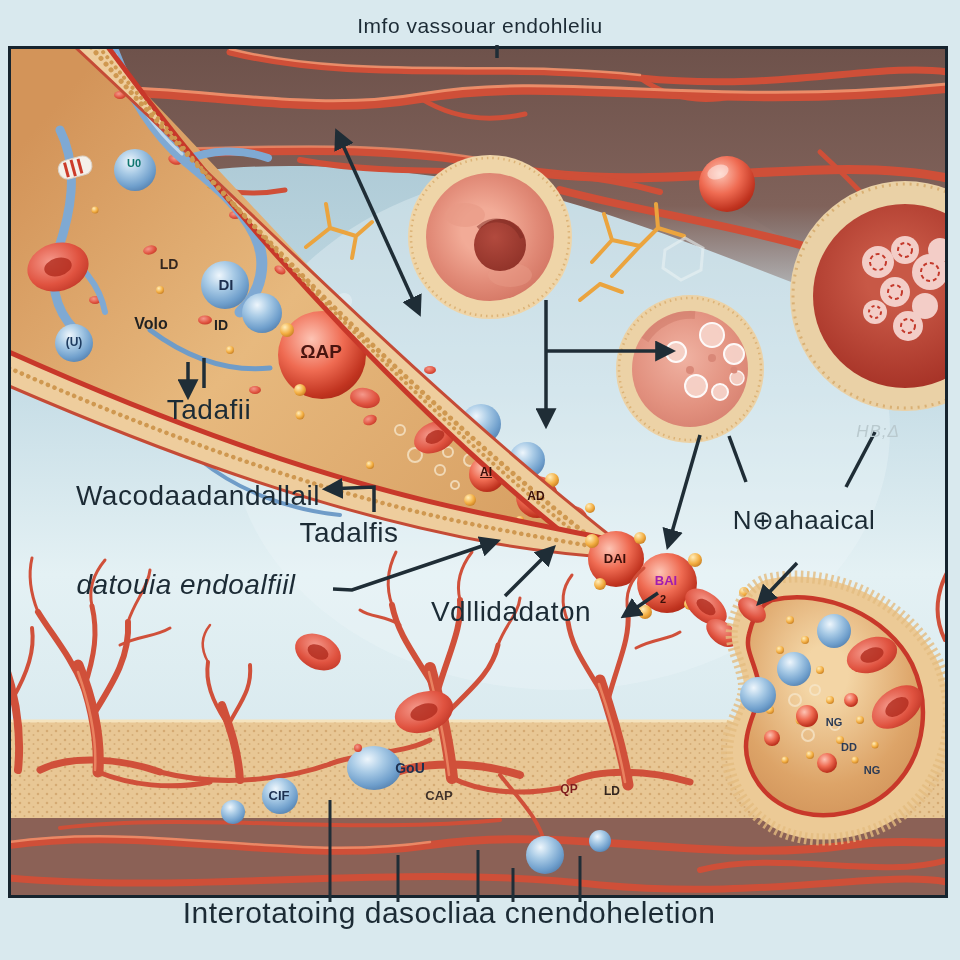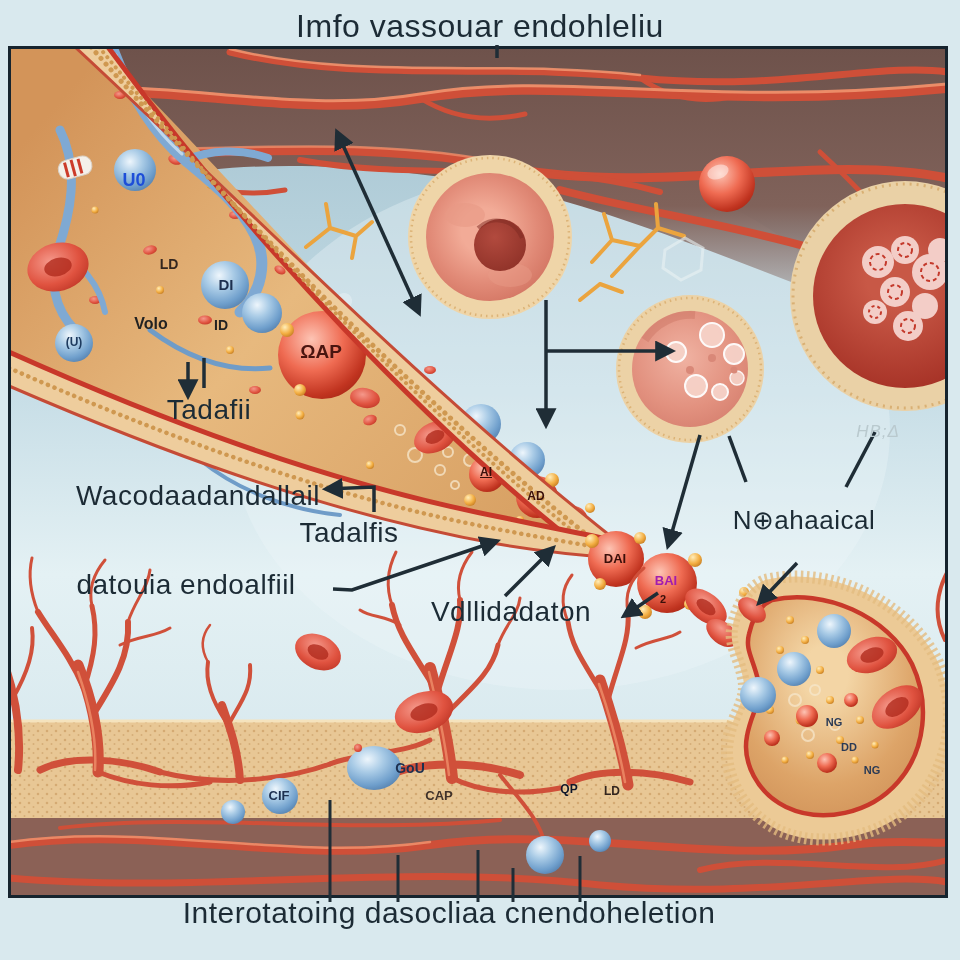--- a/index.html
+++ b/index.html
@@ -433,46 +433,46 @@
   </g>
   <g fill="none" stroke="#1f2d36" stroke-width="3">
     <path d="M 330,800 L 330,902"></path>
     <path d="M 398,855 L 398,902"></path>
     <path d="M 478,850 L 478,902"></path>
     <path d="M 513,868 L 513,902"></path>
     <path d="M 580,856 L 580,902"></path>
   </g>
 </svg>
 
-<div class="lbl" style="left:480px;top:26px;font-size:32px;">Imfo vassouar endohleliu</div>
+<div class="lbl" style="left:480px;top:26px;font-size:21px;">Imfo vassouar endohleliu</div>
 <div class="lbl" style="left:209px;top:410px;font-size:28px;">Tadafii</div>
 <div class="lbl" style="left:198px;top:496px;font-size:28px;">Wacodaadandallail</div>
 <div class="lbl" style="left:349px;top:533px;font-size:28px;">Tadalfis</div>
-<div class="lbl" style="left:186px;top:585px;font-size:28px;">datouia endoalfiil</div>
+<div class="lbl" style="left:186px;top:585px;font-size:28px;font-style:italic;">datouia endoalfiil</div>
 <div class="lbl" style="left:511px;top:612px;font-size:28px;">Vdllidadaton</div>
 <div class="lbl" style="left:804px;top:521px;font-size:26px;">
   <div>N⊕ahaaical</div>
 </div>
 <div class="lbl" style="left:878px;top:432px;font-size:17px;color:#b9c9ce;letter-spacing:1px;font-style:italic;">HB;Δ</div>
 <div class="lbl" style="left:449px;top:913px;font-size:30px;">Interotatoing dasocliaa cnendoheletion</div>
 
-<span class="glyph" style="left:134px;top:180px;font-size:18px;color:#1d4ed8;">U0</span>
+<span class="glyph" style="left:134px;top:163px;font-size:11px;color:#0f766e;">U0</span>
 <span class="glyph" style="left:74px;top:342px;font-size:12px;color:#1d3a5e;">(U)</span>
 <span class="glyph" style="left:226px;top:284px;font-size:15px;color:#1d3050;">DI</span>
 <span class="glyph" style="left:169px;top:264px;font-size:14px;color:#33261f;">LD</span>
 <span class="glyph" style="left:151px;top:324px;font-size:16px;color:#222;">Volo</span>
 <span class="glyph" style="left:221px;top:325px;font-size:14px;color:#222;">ID</span>
 <span class="glyph" style="left:321px;top:352px;font-size:19px;color:#4a1510;">ΩAP</span>
 <span class="glyph" style="left:486px;top:472px;font-size:12px;color:#3a0f0a;text-decoration:underline;">AI</span>
 <span class="glyph" style="left:536px;top:496px;font-size:12px;color:#3a0f0a;">AD</span>
 <span class="glyph" style="left:615px;top:558px;font-size:13px;color:#3a0f0a;">DAI</span>
 <span class="glyph" style="left:666px;top:580px;font-size:13px;color:#a21caf;">BAI</span>
 <span class="glyph" style="left:663px;top:599px;font-size:11px;color:#3a0f0a;">2</span>
 <span class="glyph" style="left:834px;top:722px;font-size:11px;color:#2a3a55;">NG</span>
 <span class="glyph" style="left:849px;top:747px;font-size:11px;color:#2a3a55;">DD</span>
 <span class="glyph" style="left:872px;top:770px;font-size:11px;color:#2a3a55;">NG</span>
 <span class="glyph" style="left:279px;top:795px;font-size:13px;color:#1d3050;">CIF</span>
 <span class="glyph" style="left:374px;top:768px;font-size:14px;color:#1d3050;margin-left:36px;">GoU</span>
 <span class="glyph" style="left:439px;top:795px;font-size:13px;color:#40322a;">CAP</span>
-<span class="glyph" style="left:569px;top:789px;font-size:12px;color:#0f172a;">QP</span>
+<span class="glyph" style="left:569px;top:789px;font-size:12px;color:#7f1d1d;">QP</span>
 <span class="glyph" style="left:612px;top:791px;font-size:12px;color:#33261f;">LD</span>
 
 </div>
 
 </body></html>

